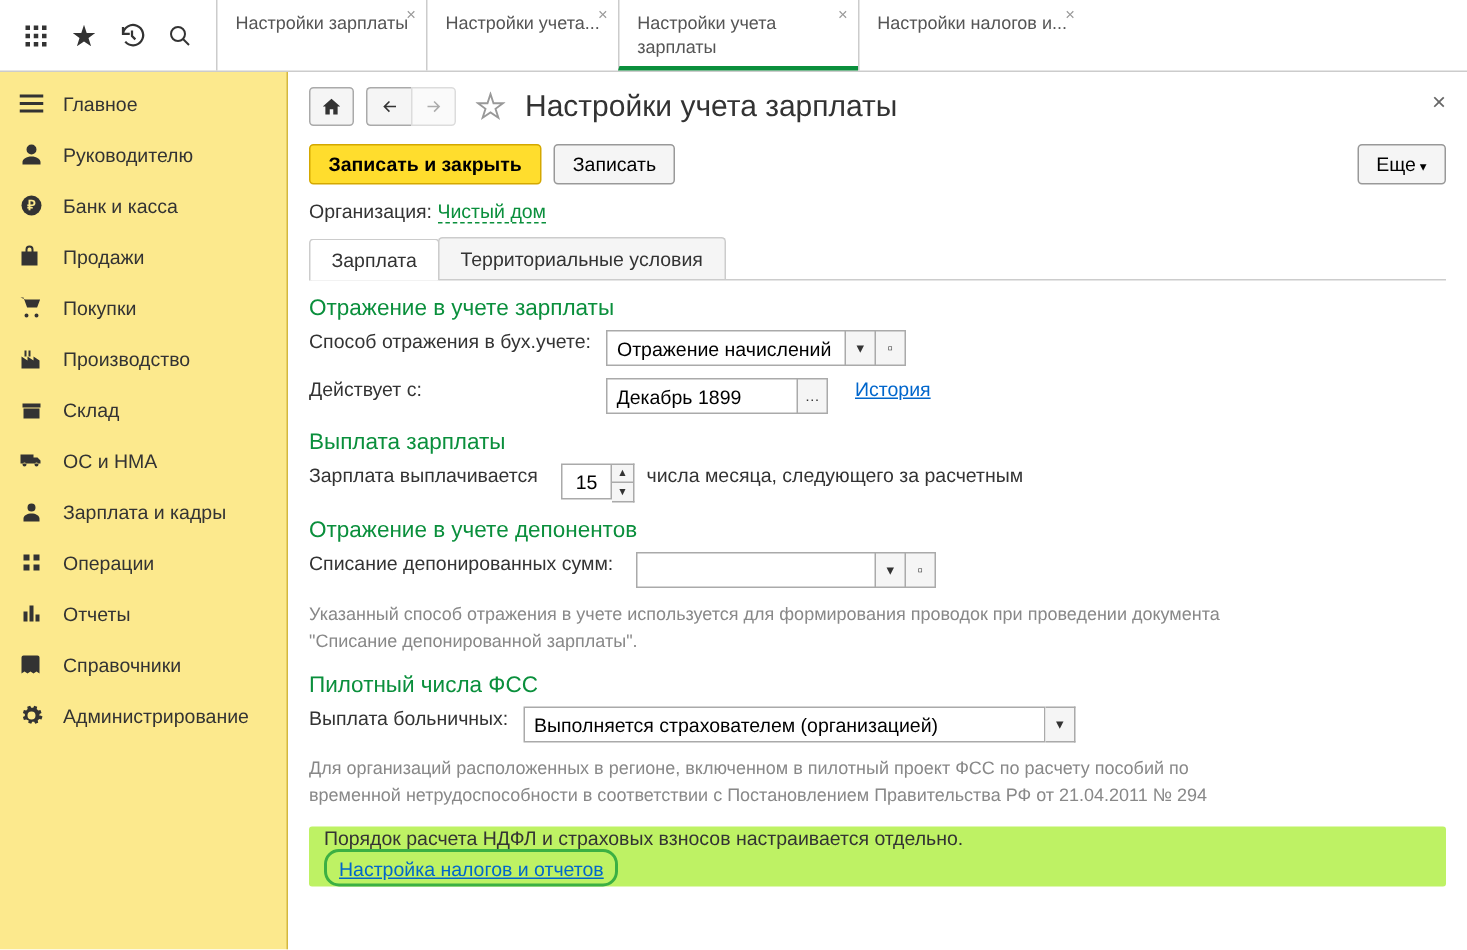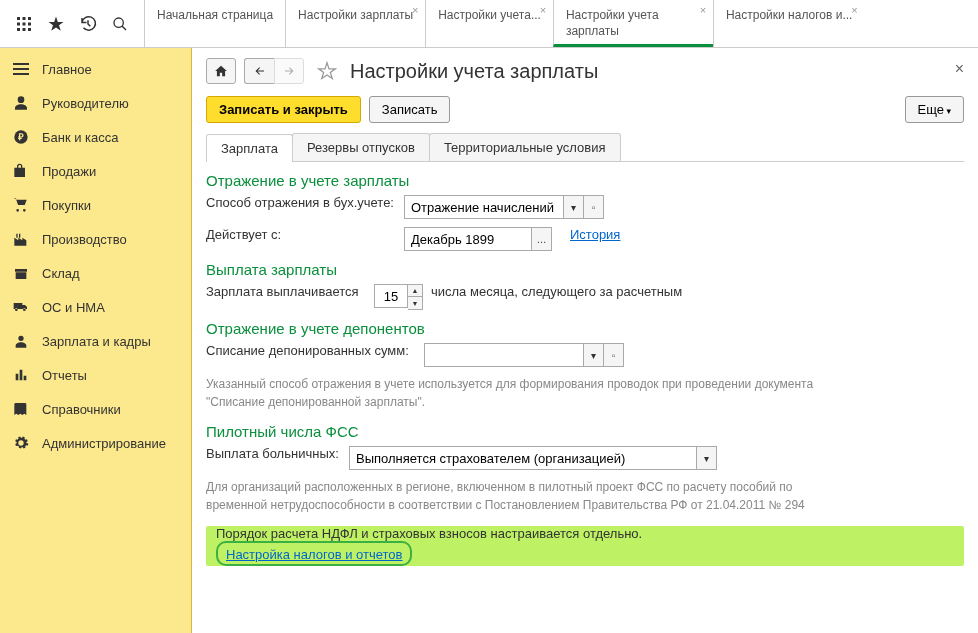--- a/index.html
+++ b/index.html
@@ -97,23 +97,20 @@
     </div>
     <div class="tool-icon">
       <svg width="16" height="16" viewBox="0 0 24 24">
           <circle cx="10" cy="10" r="7" fill="none" stroke="#333" stroke-width="2"></circle>
           <line x1="15" y1="15" x2="21" y2="21" stroke="#333" stroke-width="2"></line>
         </svg>
     </div>
   </div>
   <div class="tabs" id="top-tabs">
       <div class="tab">
-        <span>Начальная страница</span>
-      </div>
-      <div class="tab">
         <span>Настройки зарплаты</span>
         <span class="tab-close">×</span>
       </div>
       <div class="tab">
         <span>Настройки учета...</span>
         <span class="tab-close">×</span>
       </div>
       <div class="tab active">
         <span>Настройки учета зарплаты</span>
         <span class="tab-close">×</span>
@@ -197,20 +194,28 @@
         </span>
         <span>ОС и НМА</span>
       </div>
       <div class="sidebar-item">
         <span class="sidebar-icon">
           <svg width="16" height="16" viewBox="0 0 24 24">
             <path fill="#333" d="M12 12a4 4 0 1 0 0-8 4 4 0 0 0 0 8zm0 2c-4 0-8 2-8 5v3h16v-3c0-3-4-5-8-5z"></path>
           </svg>
         </span>
         <span>Зарплата и кадры</span>
+      </div>
+      <div class="sidebar-item">
+        <span class="sidebar-icon">
+          <svg width="16" height="16" viewBox="0 0 24 24">
+            <path fill="#333" d="M4 4h6v6H4zm10 0h6v6h-6zM4 14h6v6H4zm10 0h6v6h-6z"></path>
+          </svg>
+        </span>
+        <span>Операции</span>
       </div>
       <div class="sidebar-item">
         <span class="sidebar-icon">
           <svg width="16" height="16" viewBox="0 0 24 24">
             <path fill="#333" d="M4 20V10h4v10zm6 0V4h4v16zm6 0v-7h4v7z"></path>
           </svg>
         </span>
         <span>Отчеты</span>
       </div>
       <div class="sidebar-item">
@@ -258,24 +263,27 @@
       </div>
       <div class="page-title">Настройки учета зарплаты</div>
     </div>
 
     <div class="action-bar">
       <button class="btn btn-primary">Записать и закрыть</button>
       <button class="btn">Записать</button>
       <button class="btn btn-more">Еще</button>
     </div>
 
+    <div class="org-line">
+      <span>Организация:</span>
+      <a href="#" class="org-link">Чистый дом</a>
+    </div>
 
     <div class="inner-tabs" id="inner-tabs">
         <div class="inner-tab active">Зарплата</div>
-        <div class="inner-tab">Резервы отпусков</div>
         <div class="inner-tab">Территориальные условия</div>
       </div>
 
     <div class="section-title">Отражение в учете зарплаты</div>
     <div class="form-row">
       <span class="form-label">Способ отражения в бух.учете:</span>
       <div class="input-group">
         <input class="form-input" style="width: 160px;" value="Отражение начислений п">
         <div class="input-btn">▾</div>
         <div class="input-btn">▫</div>

